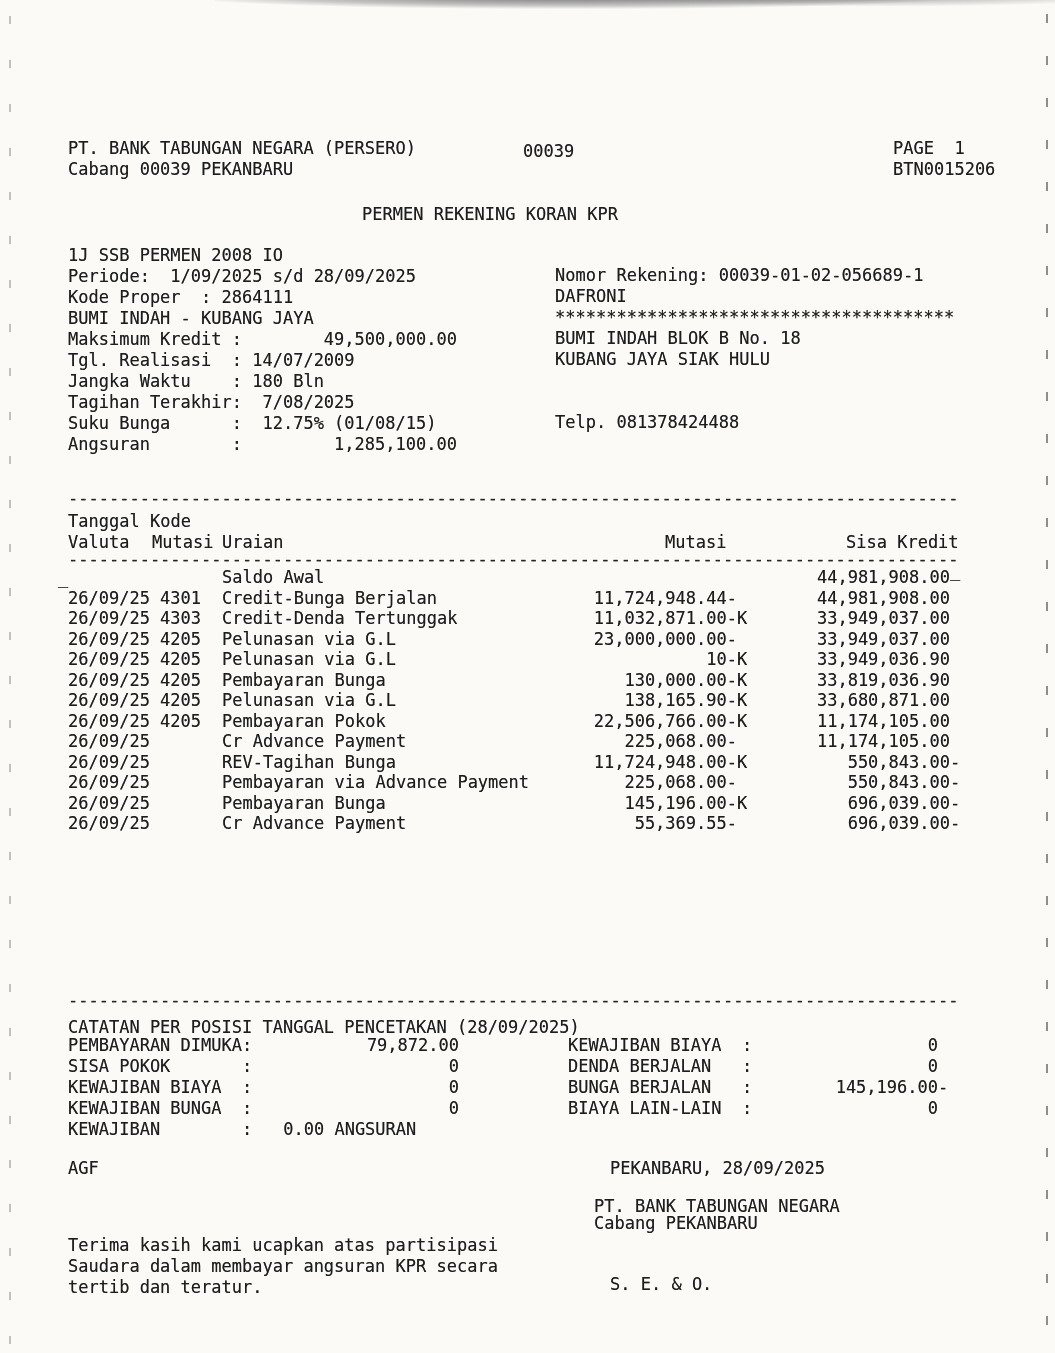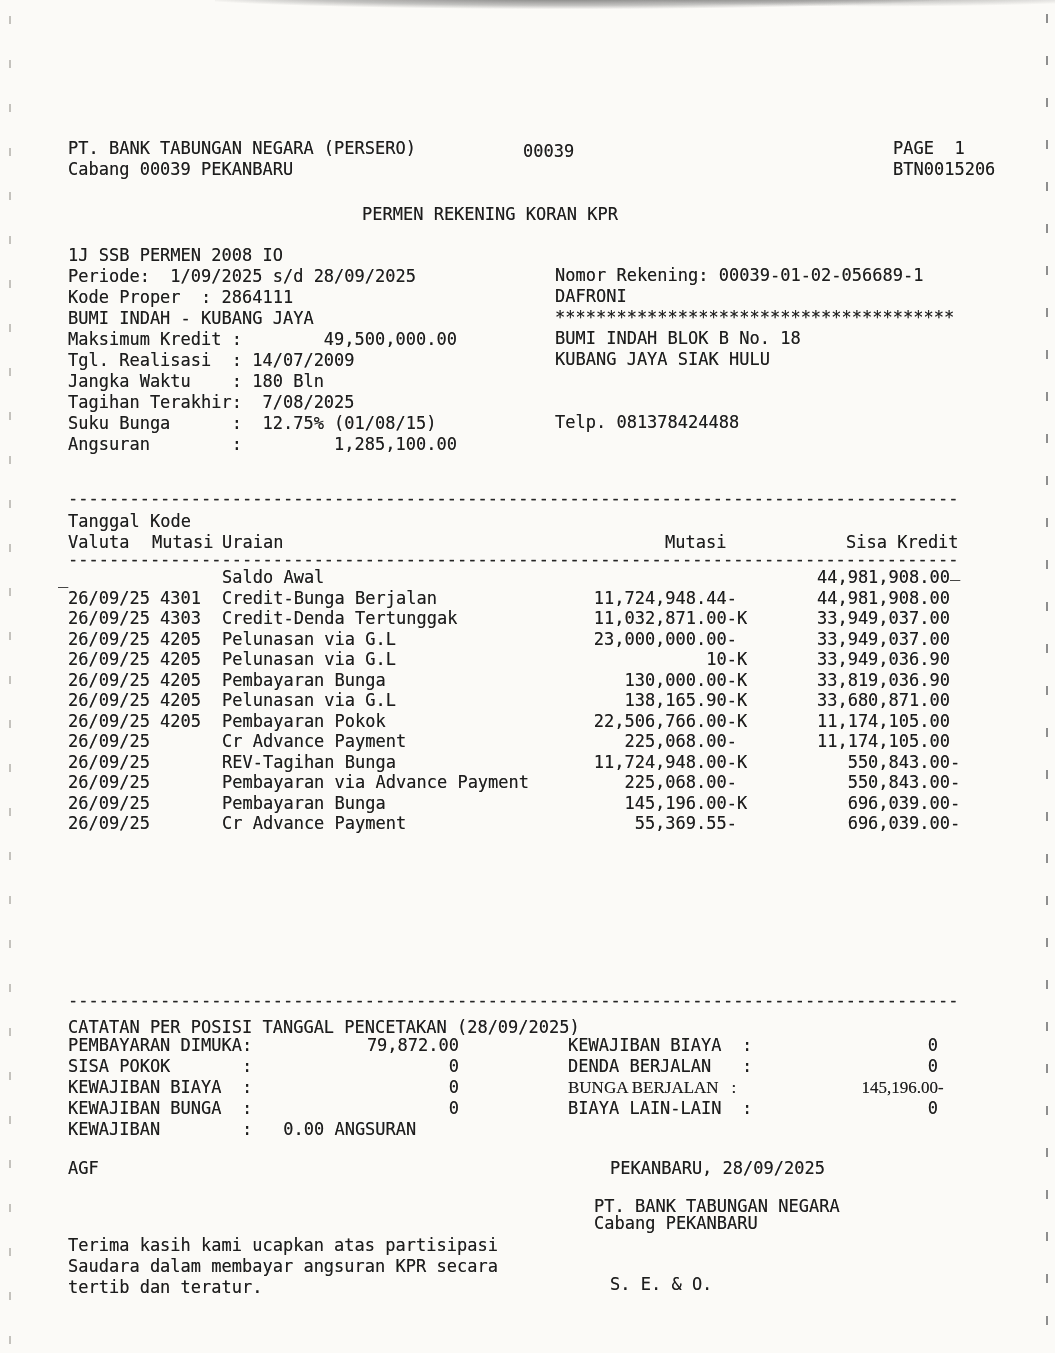--- a/index.html
+++ b/index.html
@@ -215,21 +215,21 @@
   <div class="abs" style="left:68px;top:1017px;">CATATAN PER POSISI TANGGAL PENCETAKAN (28/09/2025)</div>
 
   <div class="note-row nr-left" style="top:1035px;gap:48px;"><span class="note-label">PEMBAYARAN DIMUKA:</span><span class="note-value">79,872.00</span></div>
   <div class="note-row nr-left" style="top:1056px;"><span class="note-label">SISA POKOK       :</span><span class="note-value">0</span></div>
   <div class="note-row nr-left" style="top:1077px;"><span class="note-label">KEWAJIBAN BIAYA  :</span><span class="note-value">0</span></div>
   <div class="note-row nr-left" style="top:1098px;gap:44px;"><span class="note-label">KEWAJIBAN BUNGA  :</span><span class="note-value">0</span></div>
   <div class="note-row nr-left last" style="top:1119px;"><span class="note-label">KEWAJIBAN        :</span><span class="note-value">0.00 ANGSURAN</span></div>
 
   <div class="note-row nr-right" style="top:1035px;"><span class="note-label">KEWAJIBAN BIAYA  :</span><span class="note-value">0</span><span class="note-flag"></span></div>
   <div class="note-row nr-right" style="top:1056px;"><span class="note-label">DENDA BERJALAN   :</span><span class="note-value">0</span><span class="note-flag"></span></div>
-  <div class="note-row nr-right" style="top:1077px;font-family:Liberation Serif, serif;"><span class="note-label">BUNGA BERJALAN   :</span><span class="note-value">145,196.00</span><span class="note-flag">-</span></div>
+  <div class="note-row nr-right" style="top:1077px;"><span class="note-label">BUNGA BERJALAN   :</span><span class="note-value">145,196.00</span><span class="note-flag">-</span></div>
   <div class="note-row nr-right" style="top:1098px;"><span class="note-label">BIAYA LAIN-LAIN  :</span><span class="note-value">0</span><span class="note-flag"></span></div>
 
   <div class="abs" style="left:68px;top:1158px;">AGF</div>
   <div class="abs" style="left:610px;top:1158px;">PEKANBARU, 28/09/2025</div>
   <pre class="abs" style="left:594px;top:1198px;line-height:17px;">PT. BANK TABUNGAN NEGARA
 Cabang PEKANBARU</pre>
   <pre class="abs" style="left:68px;top:1235px;">Terima kasih kami ucapkan atas partisipasi
 Saudara dalam membayar angsuran KPR secara
 tertib dan teratur.</pre>
   <div class="abs" style="left:610px;top:1274px;">S. E. &amp; O.</div>

